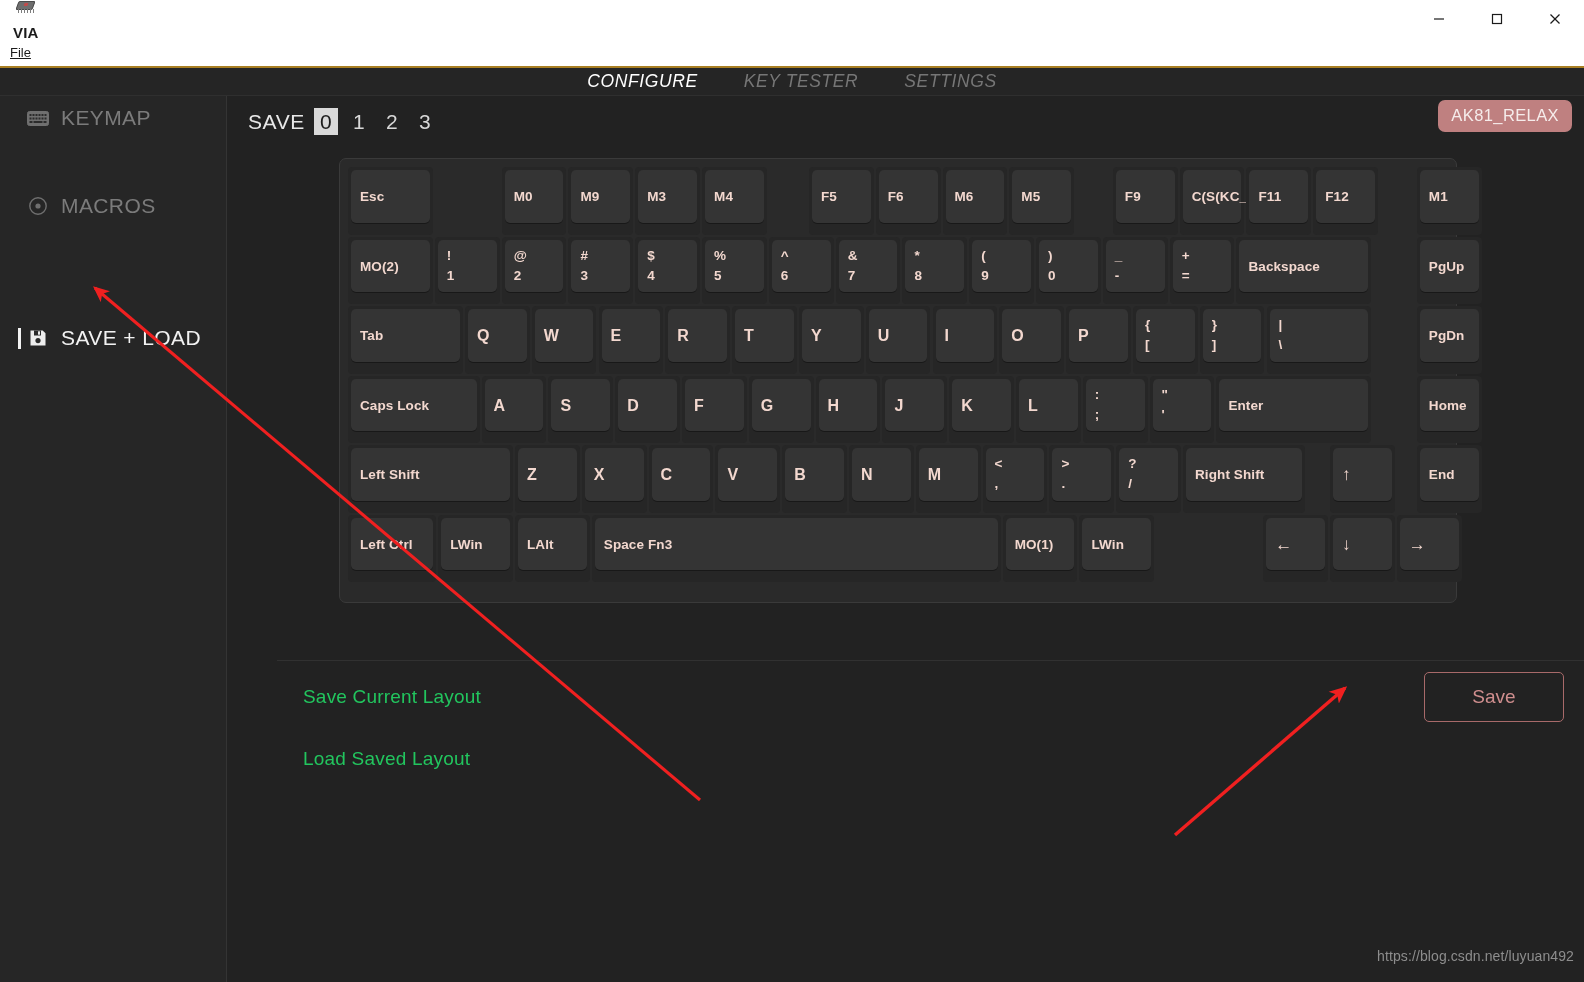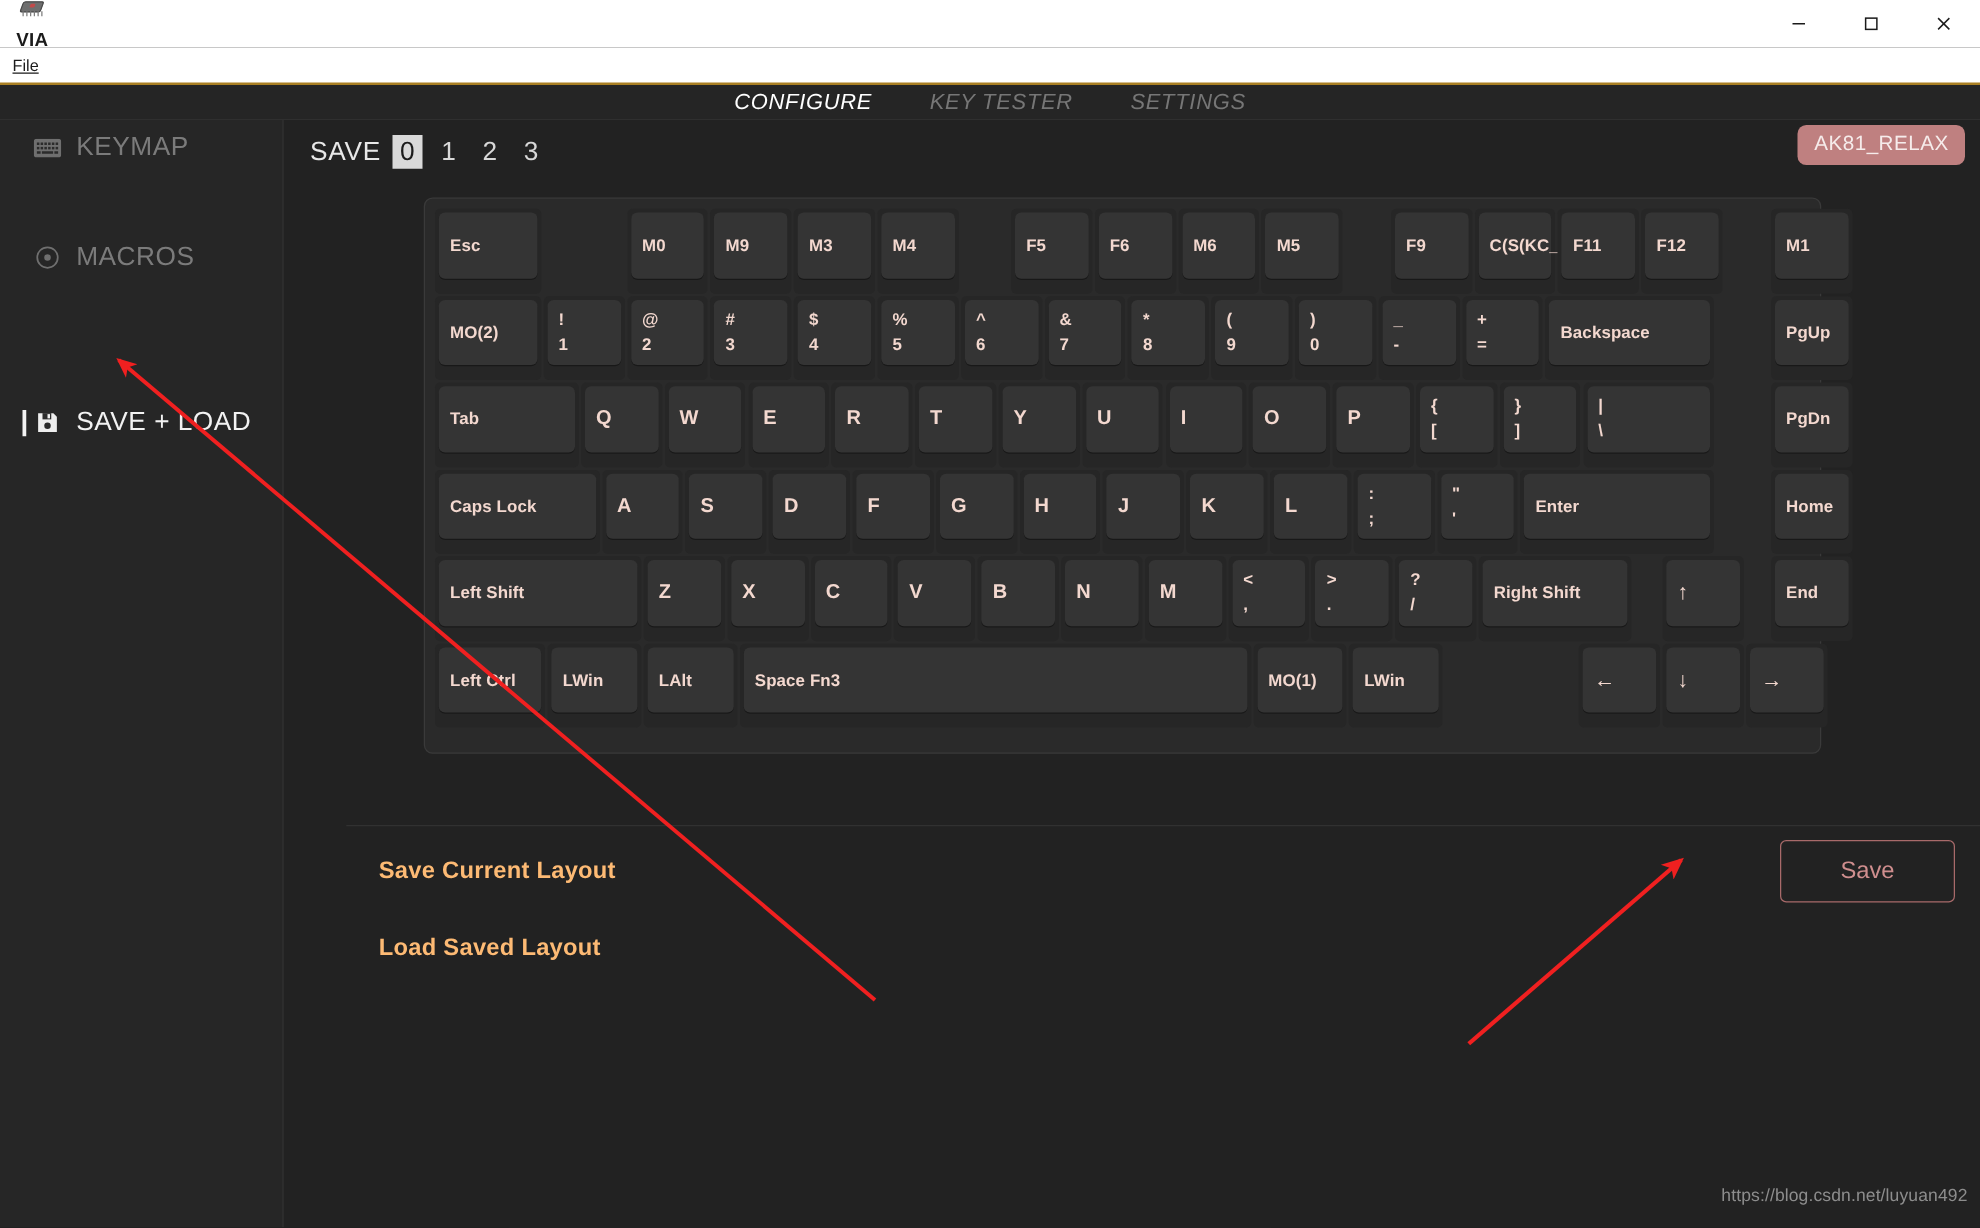--- a/index.html
+++ b/index.html
@@ -132,21 +132,21 @@
   }
   .klabel.center { top: 50%; transform: translateY(-50%); }
   .klabel.two { line-height: 20px; }
   .klabel.big { font-size: 16px; }
   .klabel.arrow { font-size: 17px; font-weight: normal; }
 
   
   .sl-sep {
     position: absolute; left: 50px; top: 564px; width: 1307px; height: 1px; background: #313131;
   }
-  .sl-row { position: absolute; color: #fdba74; font-size: 19px; letter-spacing: .2px; font-weight: bold; }
+  .sl-row { position: absolute; color: #22c55e; font-size: 19px; letter-spacing: .2px; }
   .sl-save-label { left: 76px; top: 590px; }
   .sl-load-label { left: 76px; top: 652px; }
   .sl-btn {
     position: absolute; width: 140px; height: 50px;
     border: 1px solid #a86a6a; border-radius: 5px;
     color: #cf8e8e; font-size: 19px; background: transparent;
     display: flex; align-items: center; justify-content: center;
     font-family: "Liberation Sans", sans-serif;
   }
   .sl-btn-save { right: 20px; top: 576px; }

